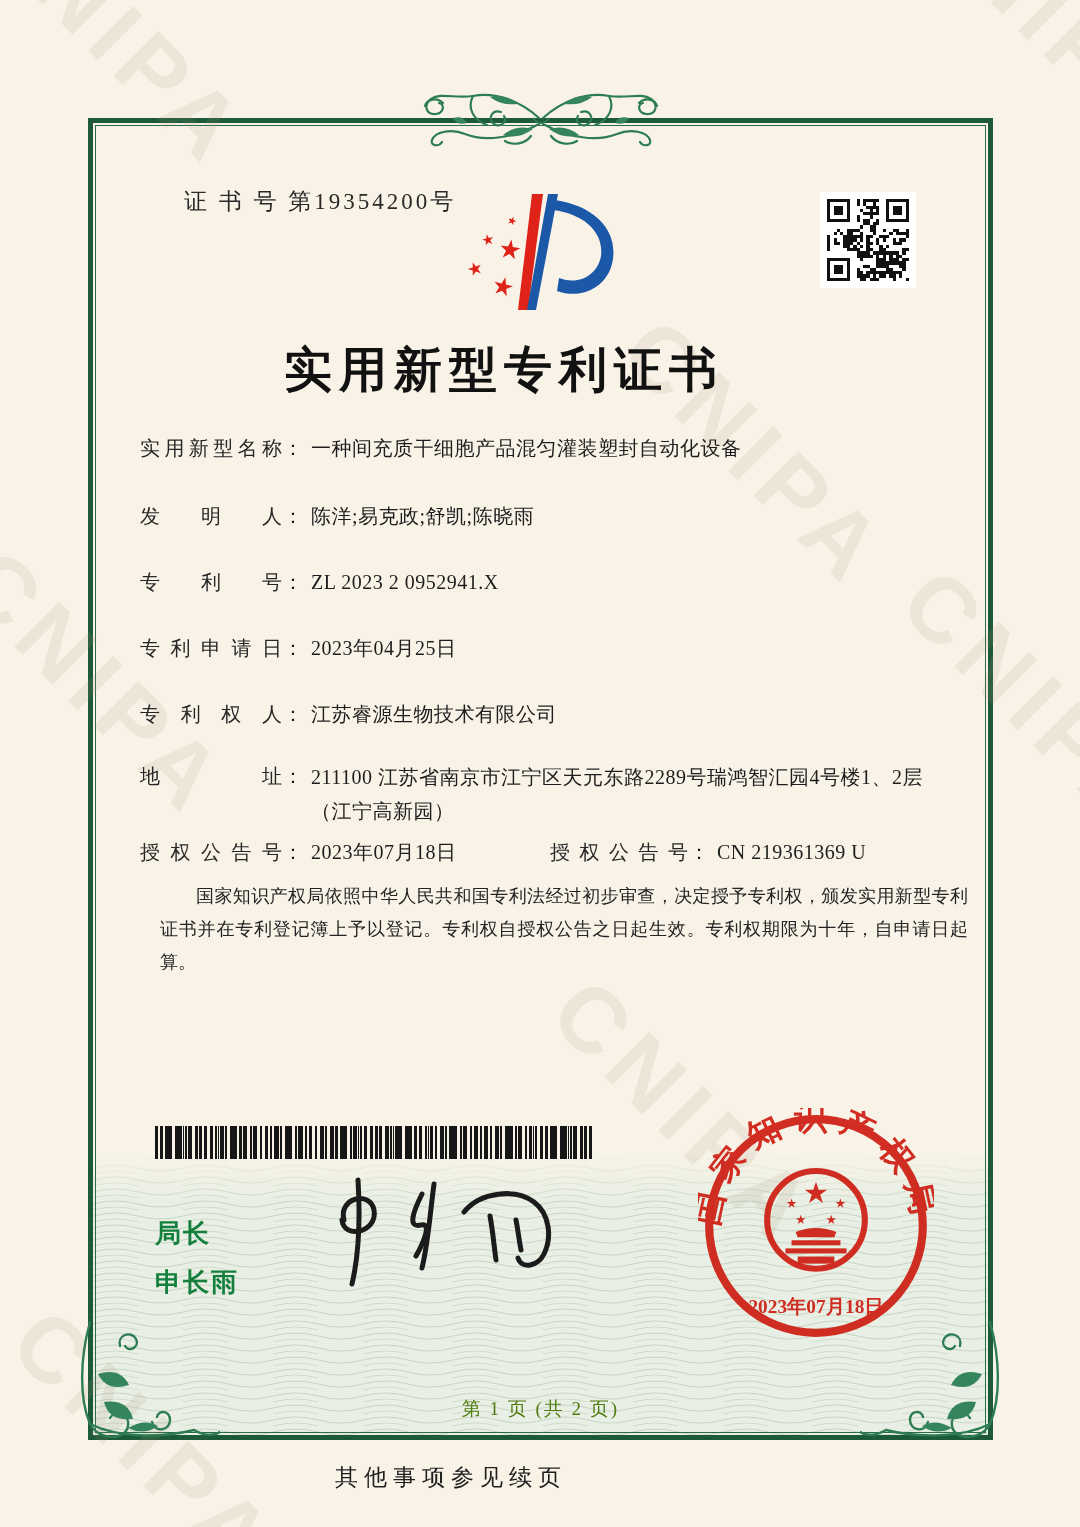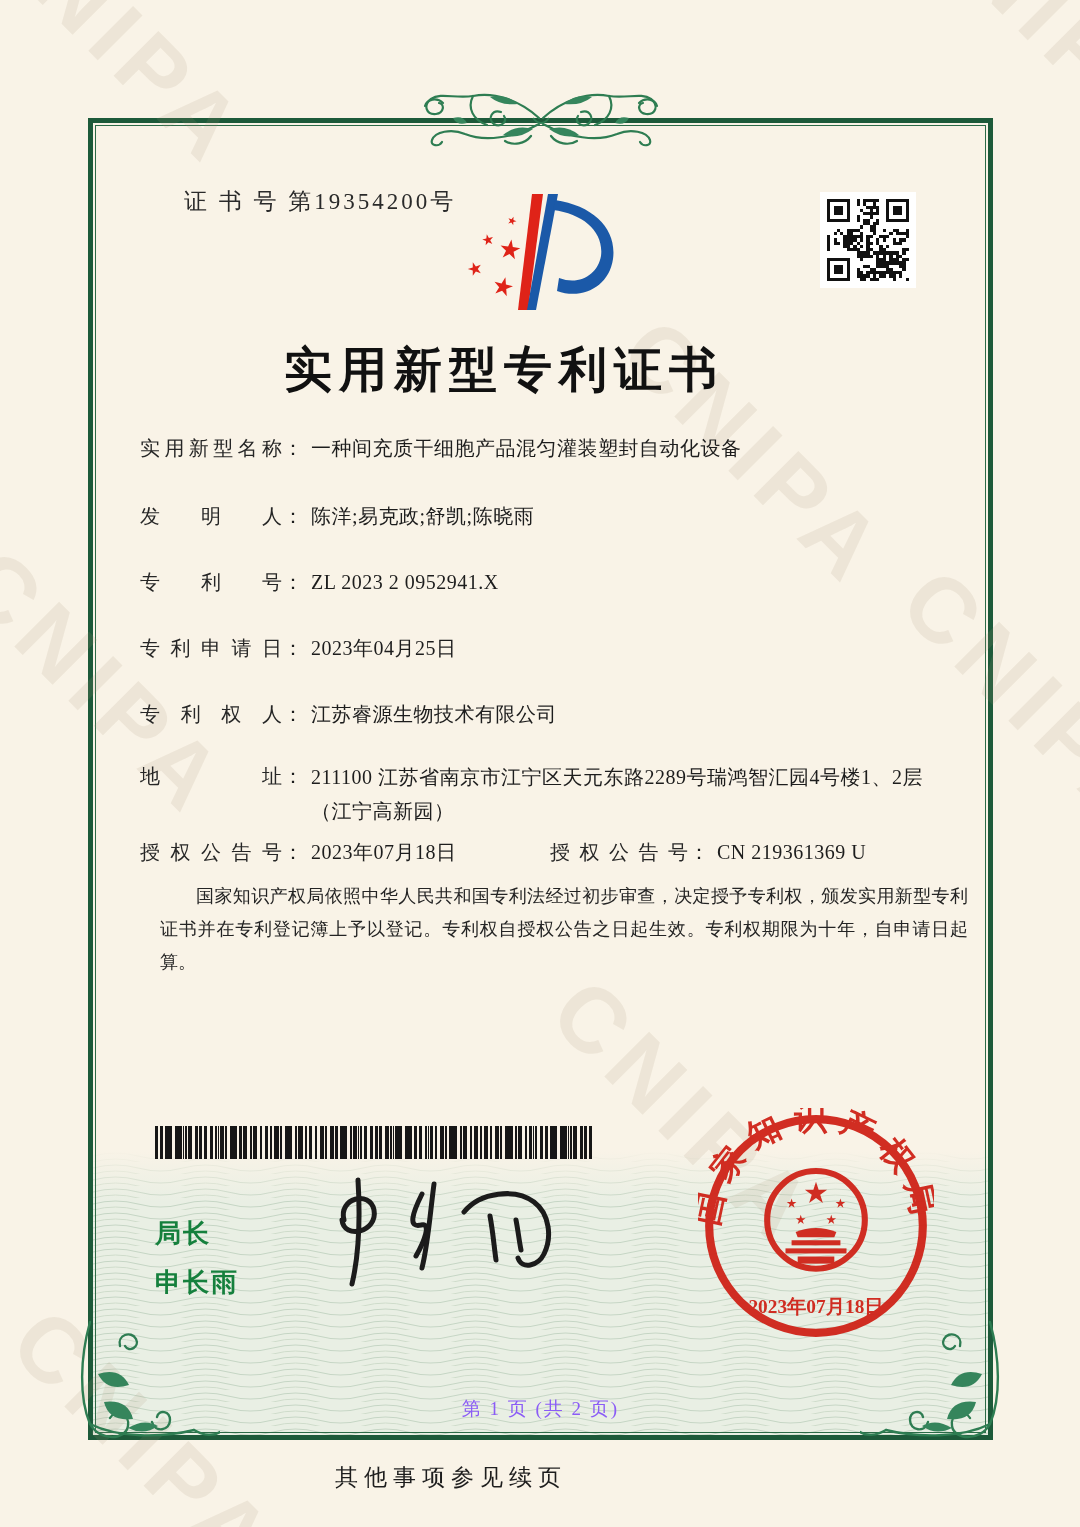--- a/index.html
+++ b/index.html
@@ -44,21 +44,21 @@
     background-image:
       repeating-linear-gradient(90deg,#161616 0 2px,transparent 2px 5px),
       repeating-linear-gradient(90deg,#161616 0 3px,transparent 3px 11px),
       repeating-linear-gradient(90deg,#161616 0 1px,transparent 1px 7px);}
   .commissioner{position:absolute;left:155px;top:1216px;z-index:4;
       font-family:"Liberation Sans","DejaVu Sans",sans-serif;font-weight:bold;font-size:26px;color:#15803d;}
   .commissioner div{margin-bottom:14px;letter-spacing:2px;}
   .signature{position:absolute;left:318px;top:1168px;width:255px;height:125px;z-index:4;}
   .seal{position:absolute;left:698px;top:1108px;width:236px;height:236px;z-index:5;opacity:0.95;}
   .footer-page{position:absolute;left:88px;width:905px;top:1396px;text-align:center;
-               font-size:19px;letter-spacing:2px;color:#8b5cf6;z-index:3;}
+               font-size:19px;letter-spacing:2px;color:#4d7c0f;z-index:3;}
   .continuation{position:absolute;left:0;width:902px;top:1462px;text-align:center;
                 font-size:23px;letter-spacing:6px;color:#1d1d1d;z-index:3;}
   
   .orn-top{position:absolute;left:383px;top:84px;width:316px;height:64px;z-index:2;}
   .corner{position:absolute;width:150px;height:128px;z-index:2;}
   .corner-left{left:70px;top:1316px;}
   .corner-right{left:860px;top:1316px;transform:scaleX(-1);}
 </style>
 </head>
 <body>

